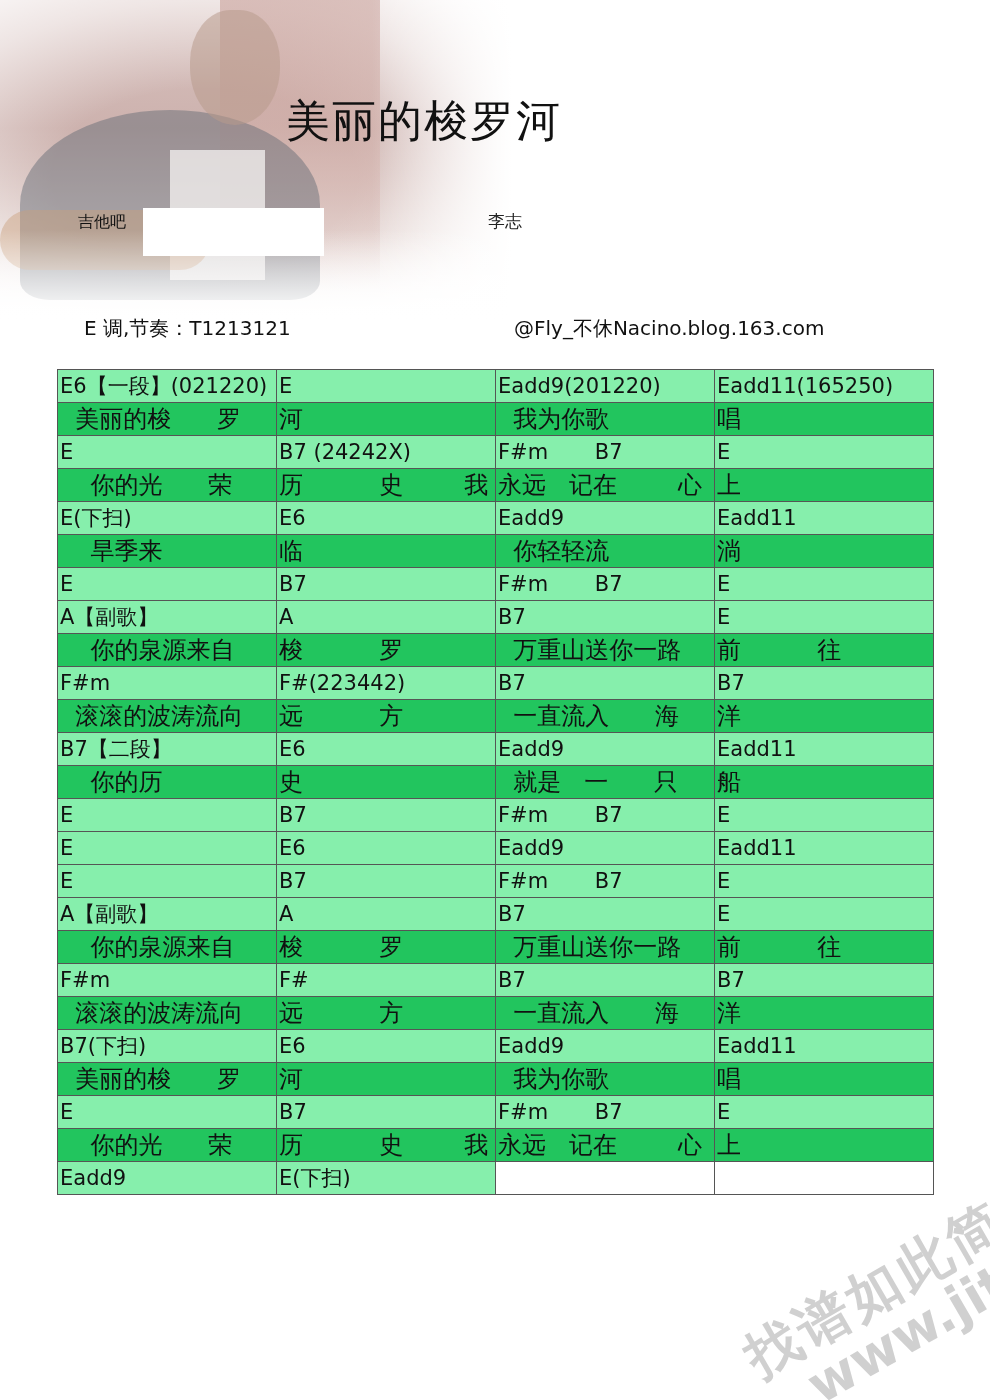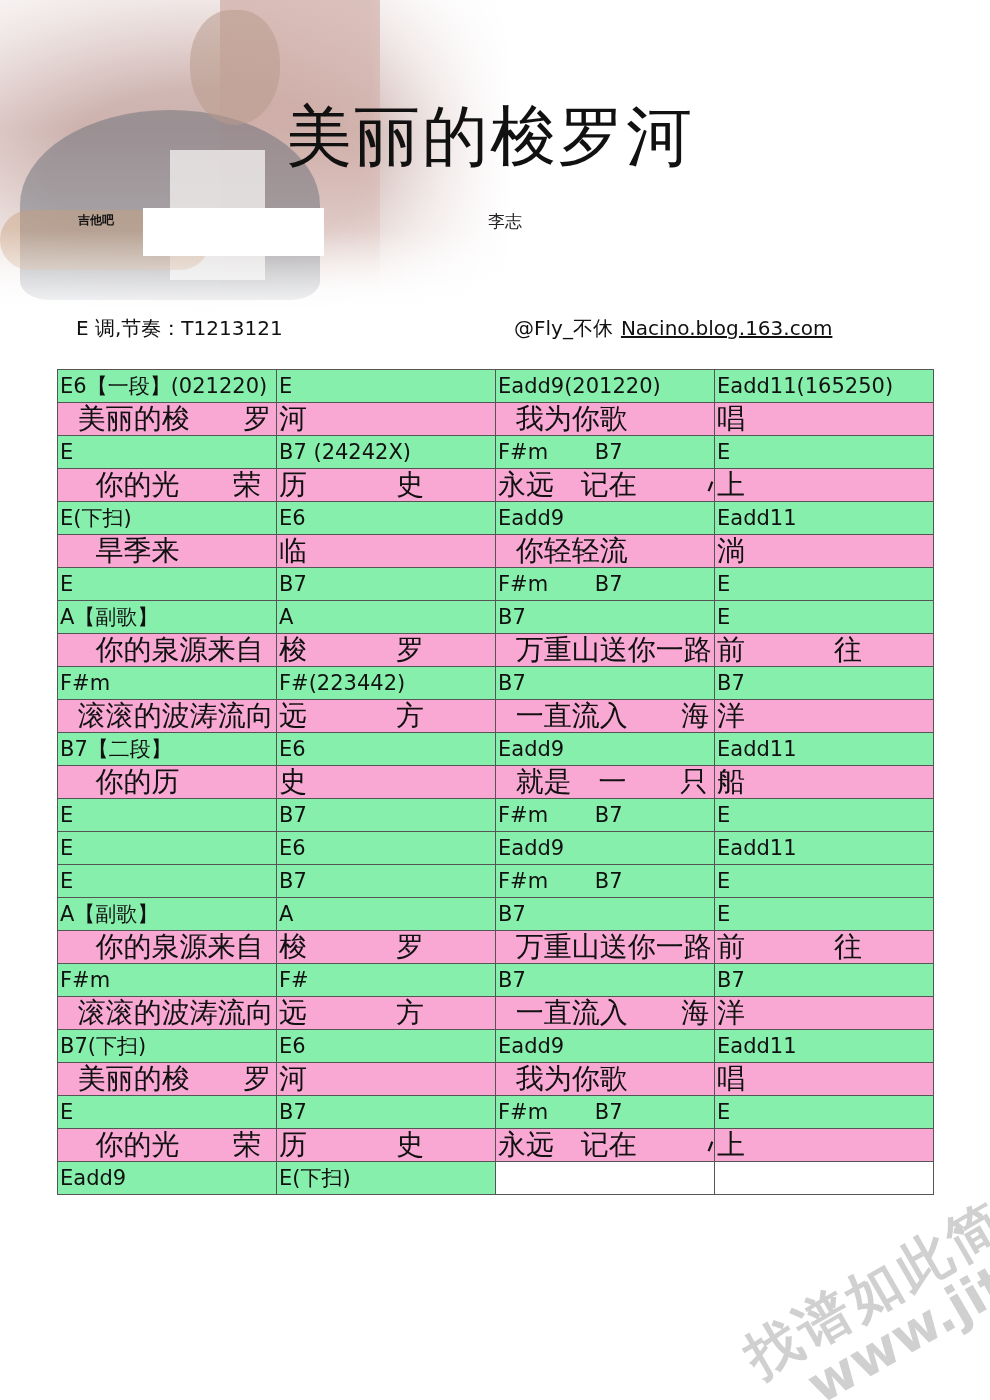--- a/index.html
+++ b/index.html
@@ -43,52 +43,52 @@
     position: absolute; left: 170px; top: 150px; width: 95px; height: 130px;
     background: #f5f3f1; opacity: 0.75;
   }
   .guitar {
     position: absolute; left: 0px; top: 210px; width: 210px; height: 60px;
     border-radius: 40px;
     background: #c9a07c; opacity: 0.45;
   }
   .song-title {
     position: absolute; left: 286px; top: 92px;
-    font-size: 66px; letter-spacing: 2px; color: #111; font-weight: normal;
+    font-size: 44px; letter-spacing: 2px; color: #111; font-weight: normal;
     white-space: nowrap;
   }
   .site-label {
-    position: absolute; left: 78px; top: 212px; font-size: 12px; color: #111; font-weight: bold;
+    position: absolute; left: 78px; top: 212px; font-size: 16px; color: #111;
   }
   .redact-box {
     position: absolute; left: 143px; top: 208px; width: 181px; height: 48px; background: #fff;
   }
   .artist {
     position: absolute; left: 488px; top: 210px; font-size: 17px; color: #222;
   }
   .key-rhythm {
-    position: absolute; left: 76px; top: 315px; font-size: 20px; color: #111; white-space: nowrap;
+    position: absolute; left: 84px; top: 315px; font-size: 20px; color: #111; white-space: nowrap;
   }
   .credit {
     position: absolute; left: 514px; top: 315px; font-size: 20px; color: #111; white-space: nowrap;
   }
-  .credit .link { text-decoration: underline; margin-left: 8px; text-align: right; }
+  .credit .link { margin-left: 0; text-align: right; }
 
   .chord-table {
     position: absolute; left: 57px; top: 369px; width: 877px;
     border-collapse: collapse; table-layout: fixed;
   }
   .chord-table td {
     border: 1.5px solid #555;
     height: 33px; padding: 0 2px; box-sizing: border-box;
     font-size: 21px; white-space: pre; overflow: hidden;
     vertical-align: middle; line-height: 1;
   }
   .chord-table tr.chord td { background: #86efac; }
-  .chord-table tr.lyric td { background: #f9a8d4; font-size: 28px; }
+  .chord-table tr.lyric td { background: #22c55e; font-size: 24px; }
   .chord-table td.empty { background: #ffffff !important; }
   .chord-table col { width: 219px; }
 
   .watermark {
     position: absolute; left: 610px; top: 1200px; width: 420px; height: 200px;
     transform: rotate(-30deg); transform-origin: 0 0;
     color: rgba(120,120,120,0.35); pointer-events: none;
   }
   .wm-cn { position: absolute; left: 40px; top: 175px; font-size: 54px; font-weight: bold; letter-spacing: 4px; white-space: nowrap; }
   .wm-url { position: absolute; left: 80px; top: 235px; font-size: 52px; font-weight: bold; white-space: nowrap; }

